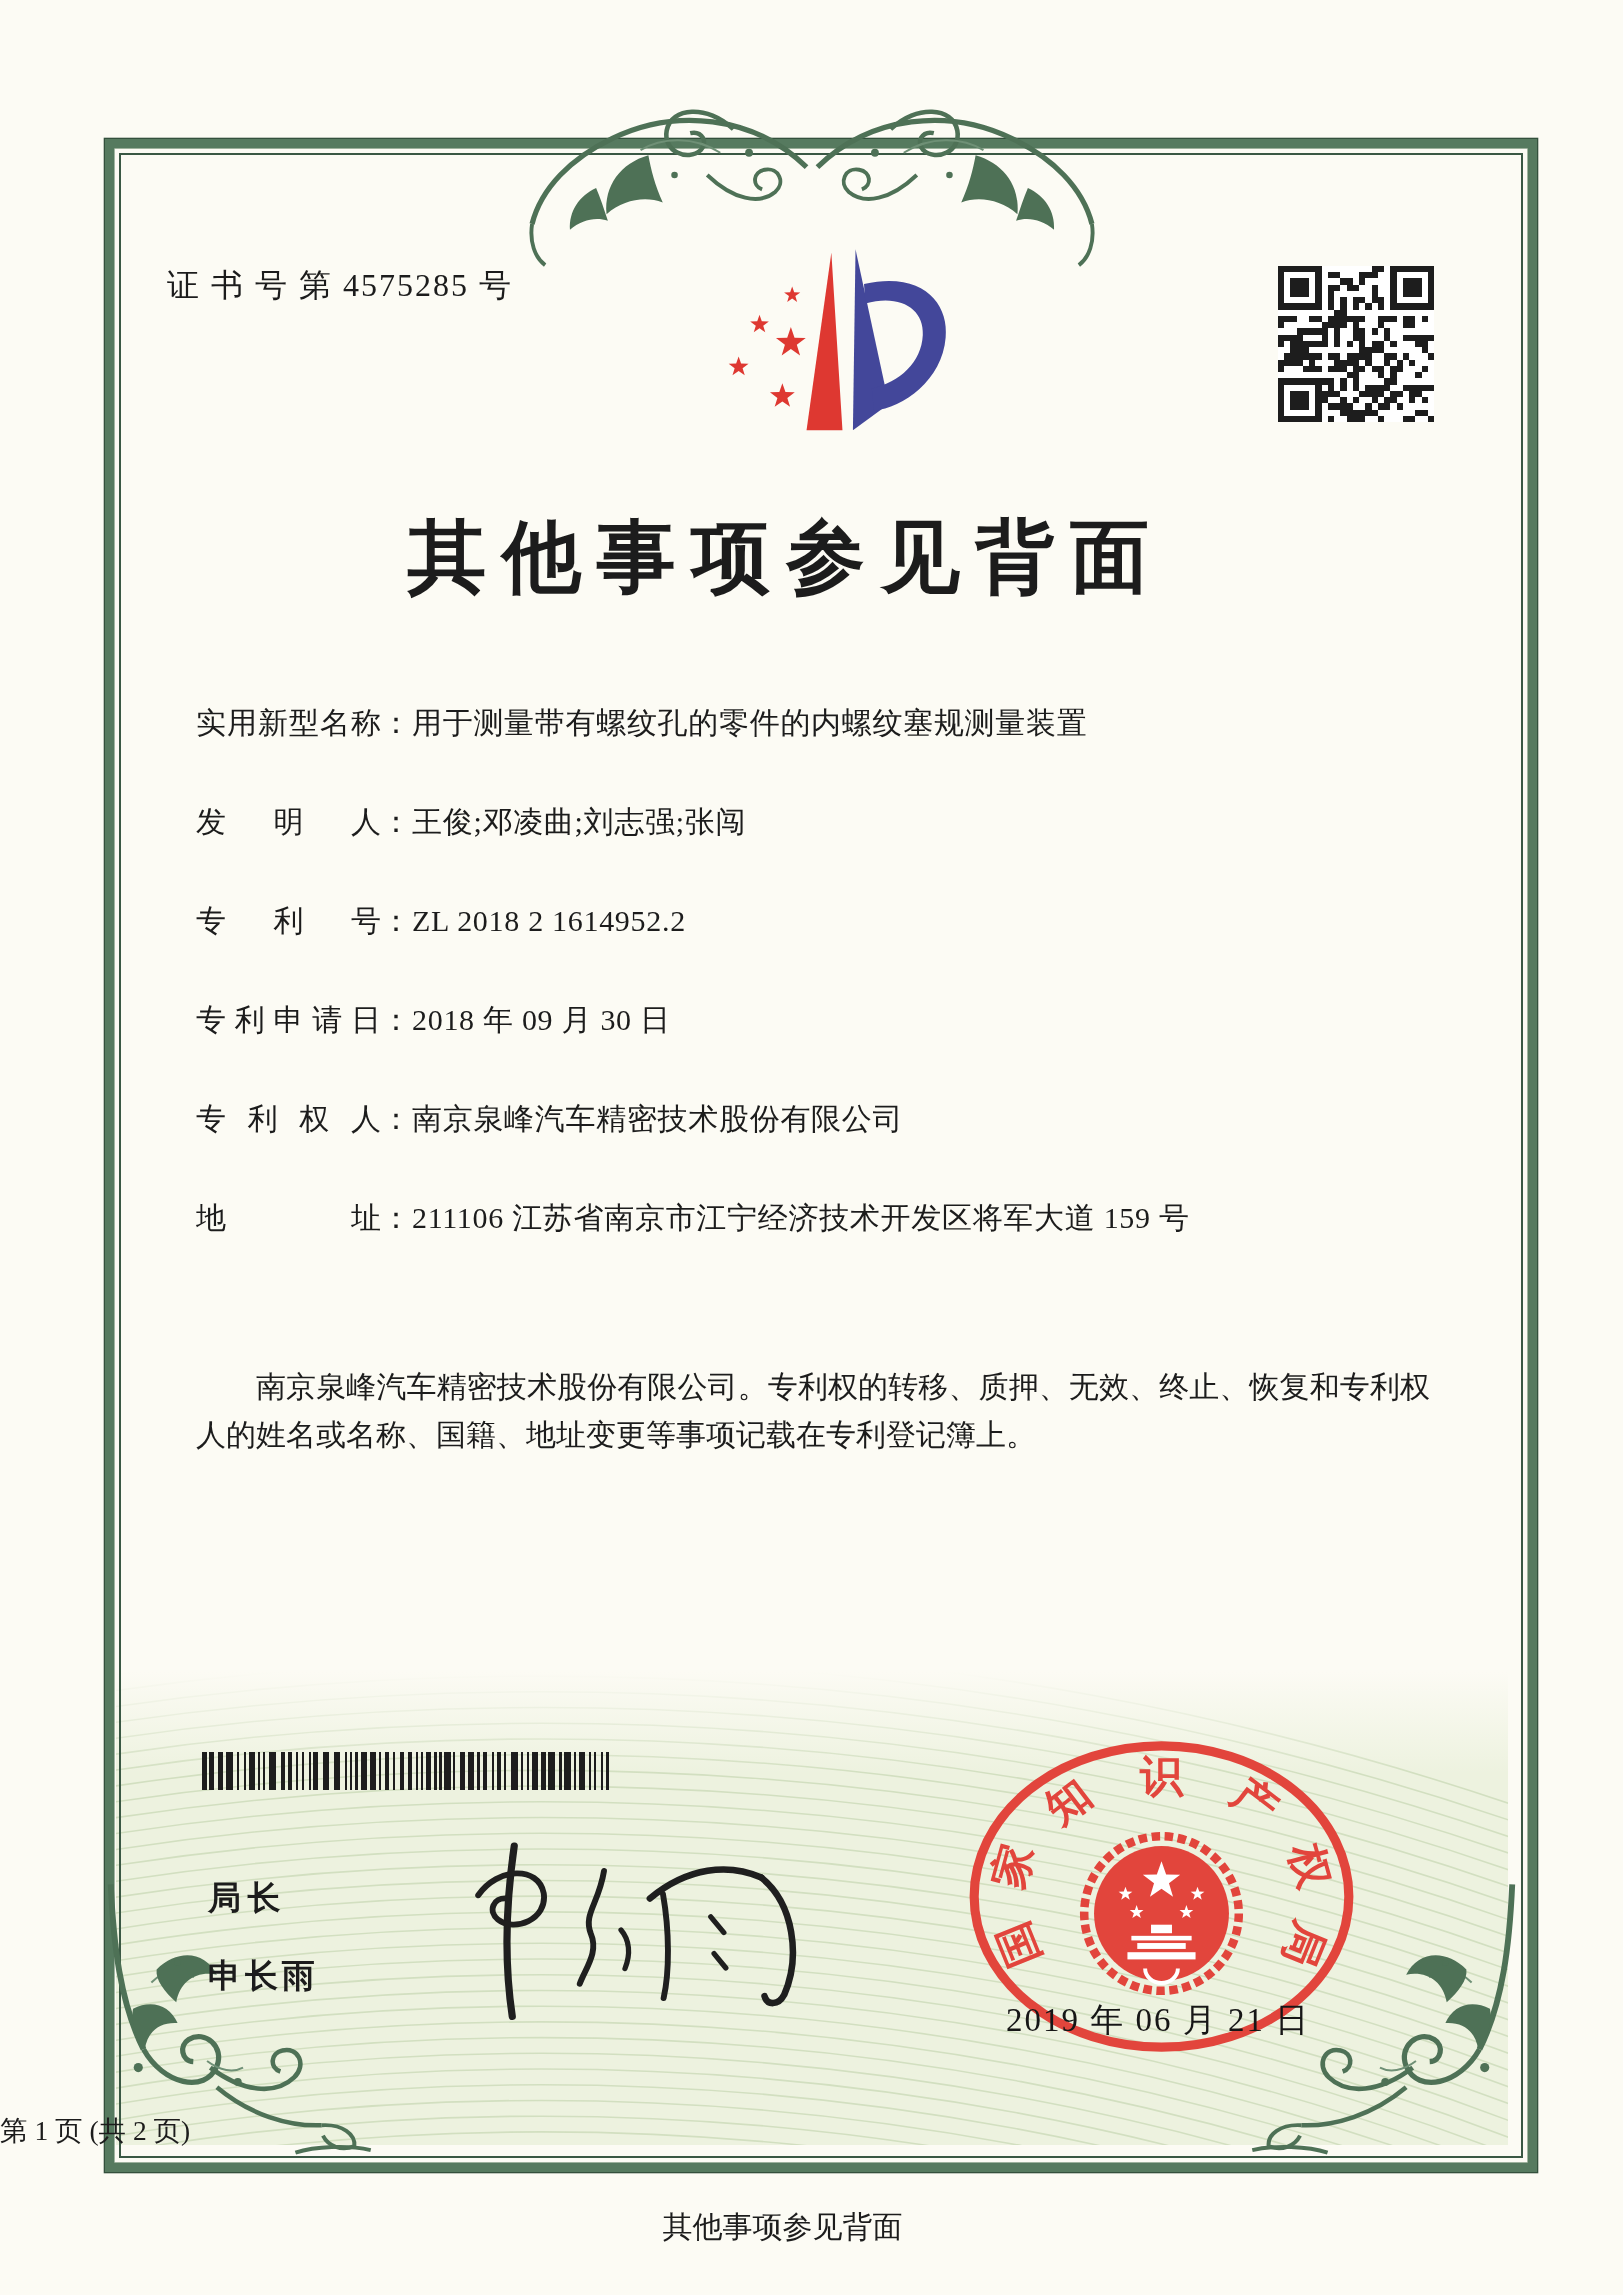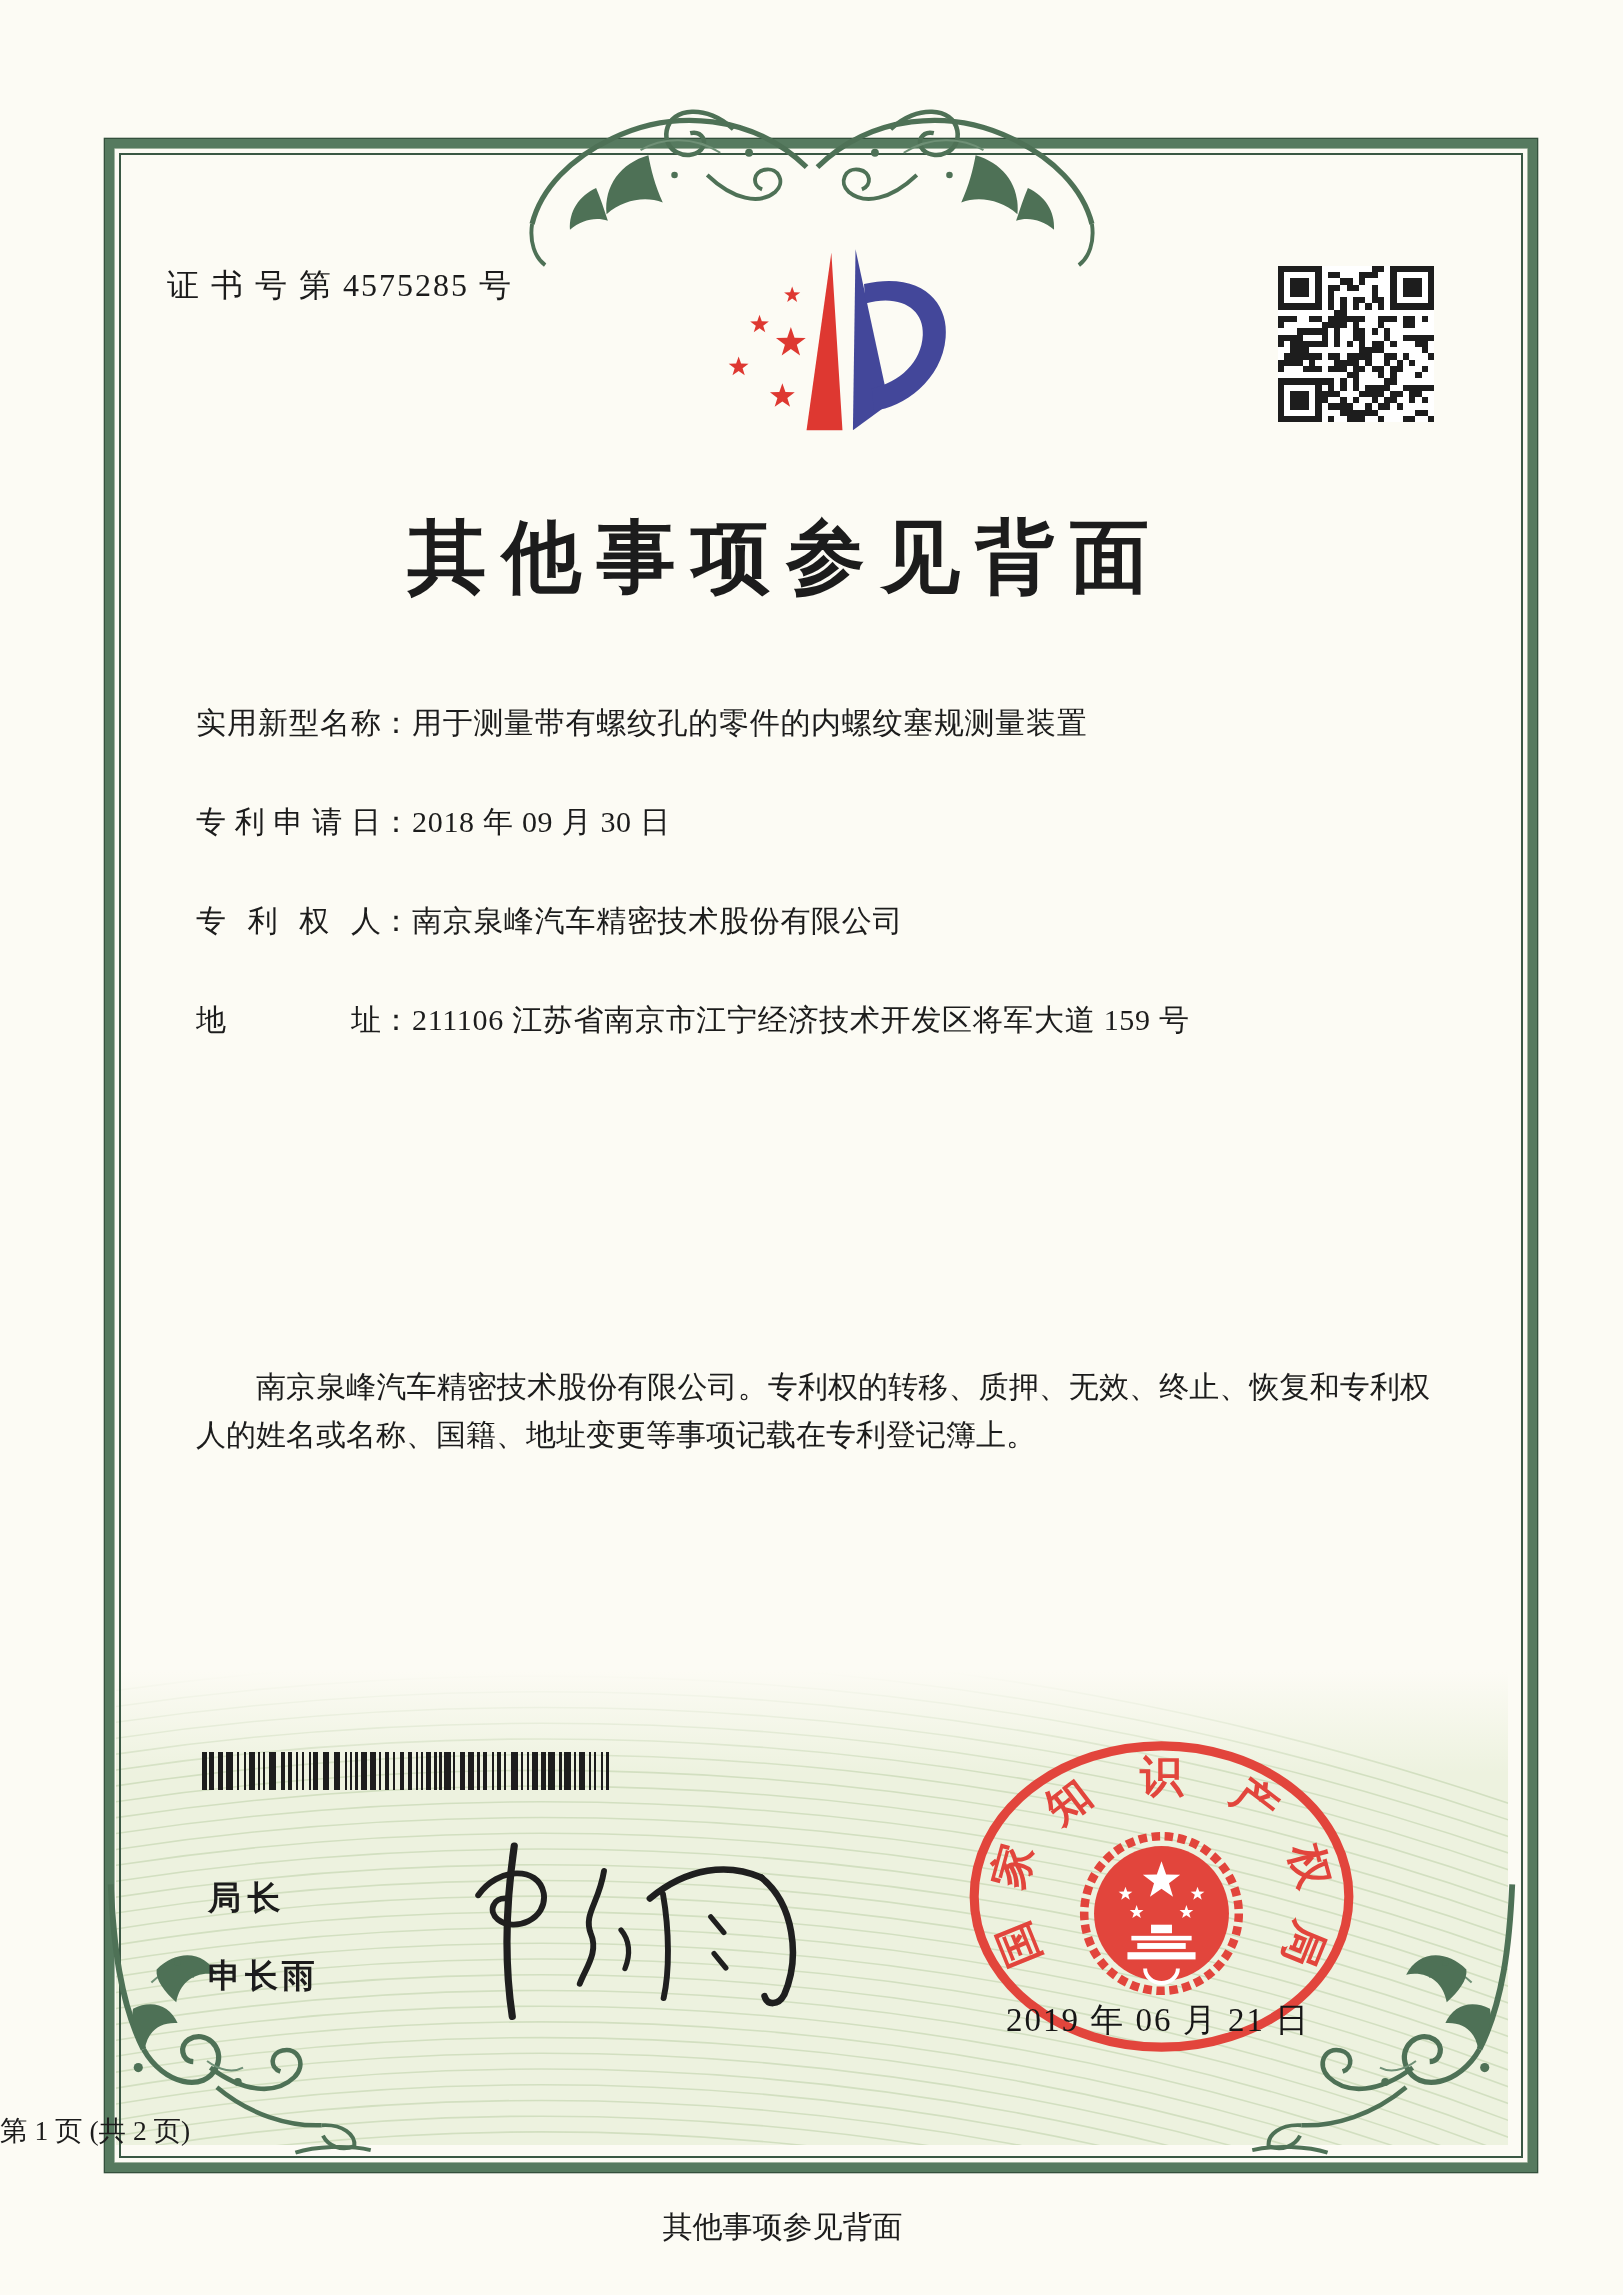--- a/index.html
+++ b/index.html
@@ -508,20 +508,22 @@
       <rect x="20" y="24" width="1" height="1"></rect>
       <rect x="21" y="24" width="1" height="1"></rect>
       <rect x="24" y="24" width="1" height="1"></rect>
     </g>
 </svg>
 
 <div class="abs title">其他事项参见背面</div>
 
 <div class="abs fields">
   <div class="frow"><span class="flabel">实用新型名称</span><span class="fcolon">：</span><span class="fvalue">用于测量带有螺纹孔的零件的内螺纹塞规测量装置</span></div>
+  <div class="frow"><span class="flabel">发明人</span><span class="fcolon">：</span><span class="fvalue">王俊;邓凌曲;刘志强;张闯</span></div>
+  <div class="frow"><span class="flabel">专利号</span><span class="fcolon">：</span><span class="fvalue">ZL 2018 2 1614952.2</span></div>
   <div class="frow"><span class="flabel">专利申请日</span><span class="fcolon">：</span><span class="fvalue">2018 年 09 月 30 日</span></div>
   <div class="frow"><span class="flabel">专利权人</span><span class="fcolon">：</span><span class="fvalue">南京泉峰汽车精密技术股份有限公司</span></div>
   <div class="frow"><span class="flabel">地址</span><span class="fcolon">：</span><span class="fvalue">211106 江苏省南京市江宁经济技术开发区将军大道 159 号</span></div>
 </div>
 
 <div class="abs bodytext">
   <p>南京泉峰汽车精密技术股份有限公司。专利权的转移、质押、无效、终止、恢复和专利权人的姓名或名称、国籍、地址变更等事项记载在专利登记簿上。</p>
 </div>
 
 <div class="abs barcode">

